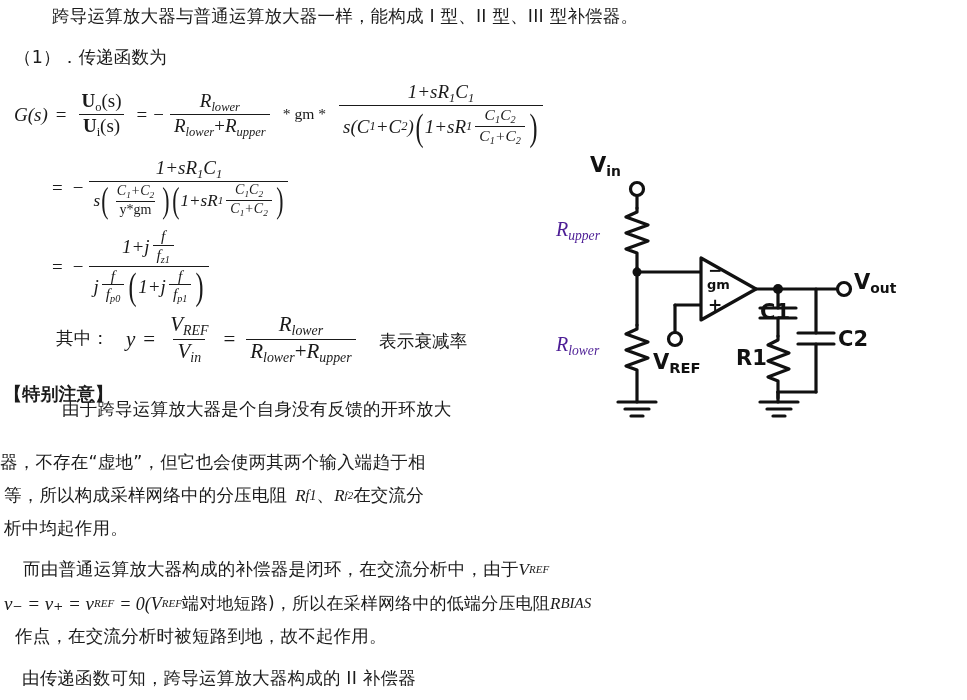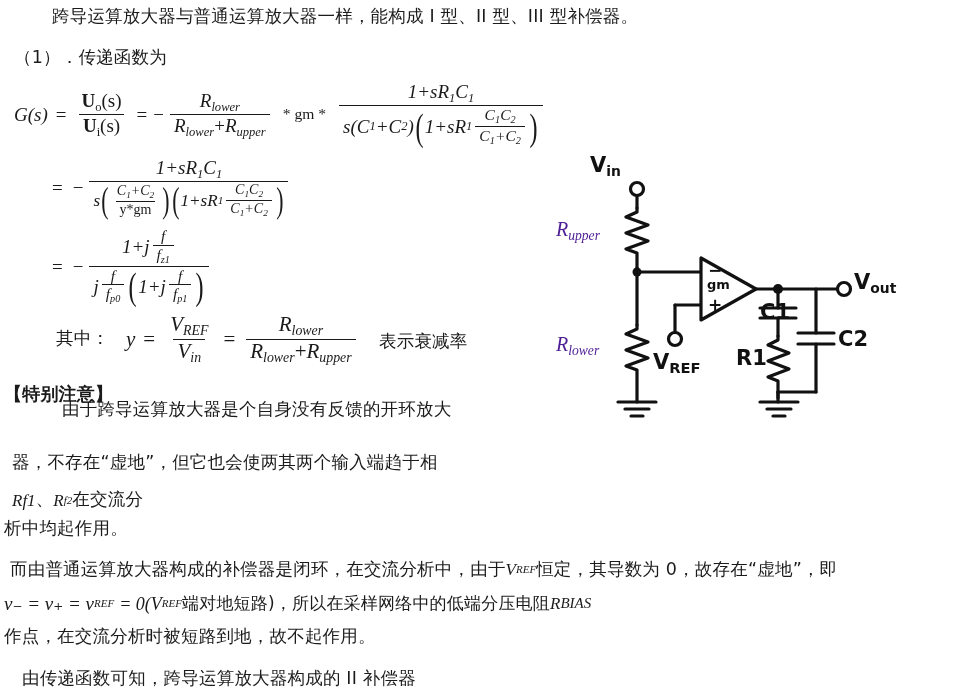--- a/index.html
+++ b/index.html
@@ -224,60 +224,60 @@
         <span class="den"><span class="it">R</span><sub class="it">lower</sub><span>+</span><span class="it">R</span><sub class="it">upper</sub></span>
       </span>
     </span>
   </div>
 
   <div class="tx cn" style="left:379px; top:333px;">表示衰减率</div>
 
   <div class="tx cn cn-b" style="left:4px; top:385px; font-size:18px;">【特别注意】</div>
 
   <div class="tx cn" style="left:62px; top:401px;">由于跨导运算放大器是个自身没有反馈的开环放大</div>
-  <div class="tx cn" style="left:12px; top:454px;text-align:right;">器，不存在“虚地”，但它也会使两其两个输入端趋于相</div>
+  <div class="tx cn" style="left:0; top:454px;text-align:right;">器，不存在“虚地”，但它也会使两其两个输入端趋于相</div>
 
   <div class="tx" style="left:4px; top:487px;">
     <span class="row">
+      <span class="cn">等，所以构成采样网络中的分压电阻</span>
       <span style="width:8px"></span>
       <span class="math it" style="font-size:17px">R</span>
-        <sub class="math it" style="font-size:17px">f1</sub>
+        <sub class="math it" style="font-size:14px">f1</sub>
       <span class="cn">、</span>
       <span class="math it" style="font-size:17px">R</span>
         <sub class="math it" style="font-size:11px">f2</sub>
       <span class="cn">在交流分</span>
     </span>
   </div>
 
   <div class="tx cn" style="left:4px; top:520px;">析中均起作用。</div>
 
-  <div class="tx" style="left:10px; top:561px;">
+  <div class="tx" style="left:23px; top:561px;">
     <span class="row">
       <span class="cn">而由普通运算放大器构成的补偿器是闭环，在交流分析中，</span>
       <span class="cn">由于</span>
       <span class="math it" style="font-size:17px">V</span>
         <sub class="math it" style="font-size:11px">REF</sub>
-      <span class="cn">恒定，其导数为 0，故存在“虚地”，即</span>
     </span>
   </div>
 
   <div class="tx" style="left:4px; top:594px;">
     <span class="row">
       <span class="math it" style="font-size:19px">v₋ = v₊ = v</span>
         <sub class="math it" style="font-size:11px">REF</sub>
       <span style="width:5px"></span>
       <span class="math it" style="font-size:18px">= 0(V</span>
         <sub class="math it" style="font-size:11px">REF</sub>
       <span class="cn" style="font-size:17px">端对地短路)，所以在采样网络中的低端分压电阻</span>
       <span class="math it" style="font-size:17px">R</span>
         <sub class="math it" style="font-size:15px">BIAS</sub>
     </span>
   </div>
 
-  <div class="tx cn" style="left:4px; top:628px;">作点，在交流分析时被短路到地，故不起作用。</div>
+  <div class="tx cn" style="left:15px; top:628px;">作点，在交流分析时被短路到地，故不起作用。</div>
 
   <div class="tx cn" style="left:22px; top:670px;">由传递函数可知，跨导运算放大器构成的 II 补偿器</div>
 
   <div id="circuit">
     <svg width="407" height="270" viewBox="0 0 407 270">
       <g stroke="#111111" stroke-width="3.2" fill="none" stroke-linecap="round" stroke-linejoin="round">
 
         <circle cx="77" cy="39" r="6.5" fill="#ffffff"></circle>
 
         <line x1="77" y1="46" x2="77" y2="58"></line>

